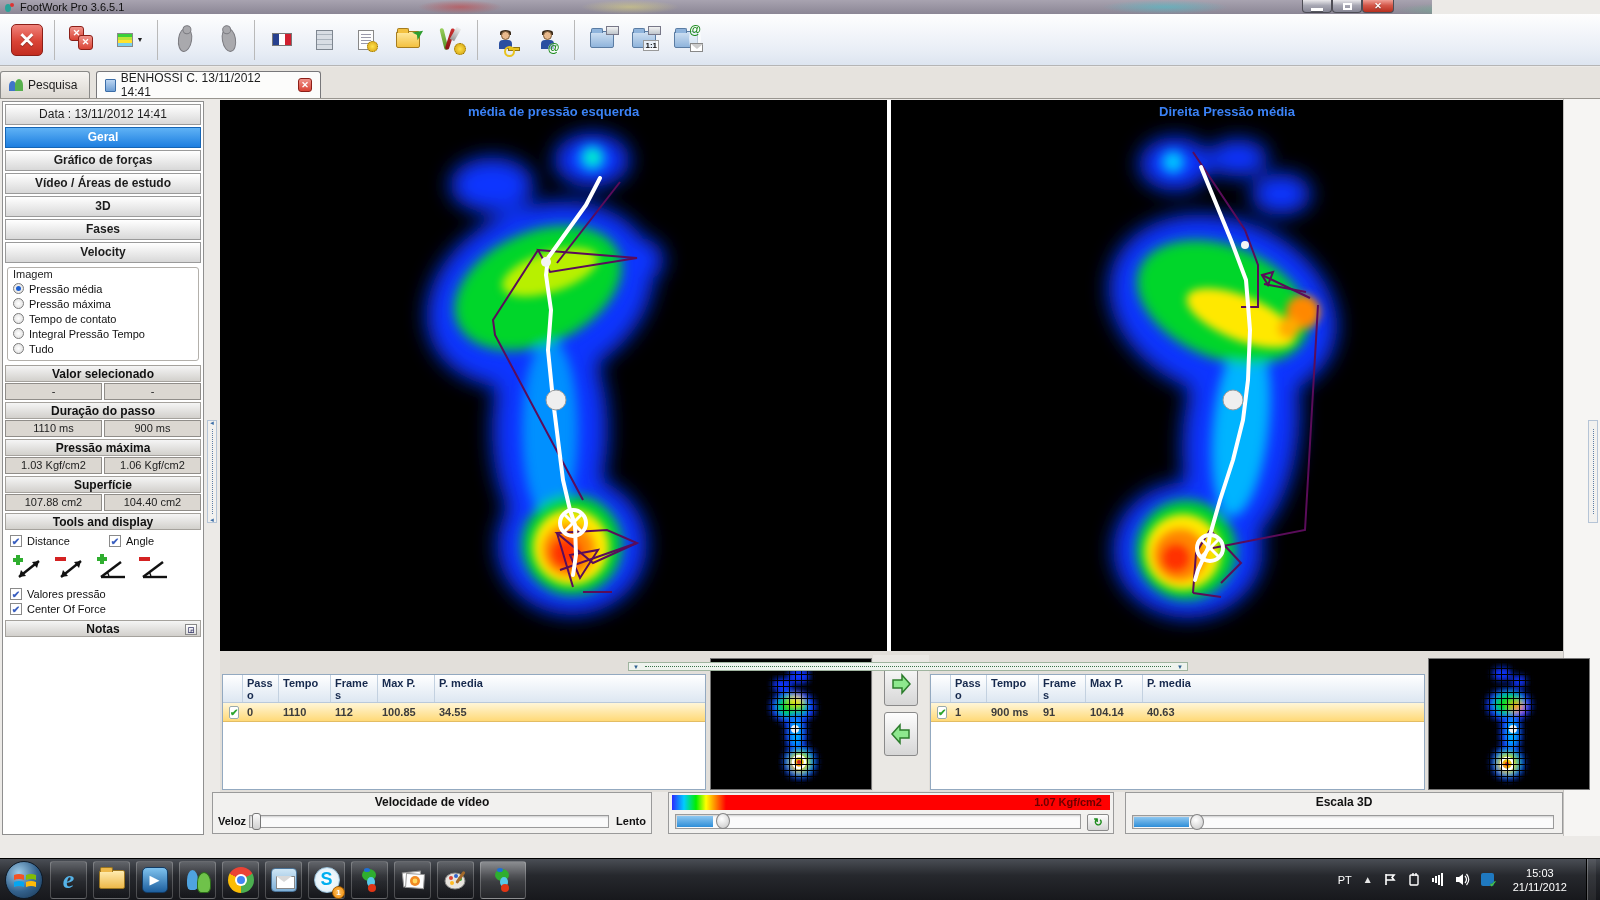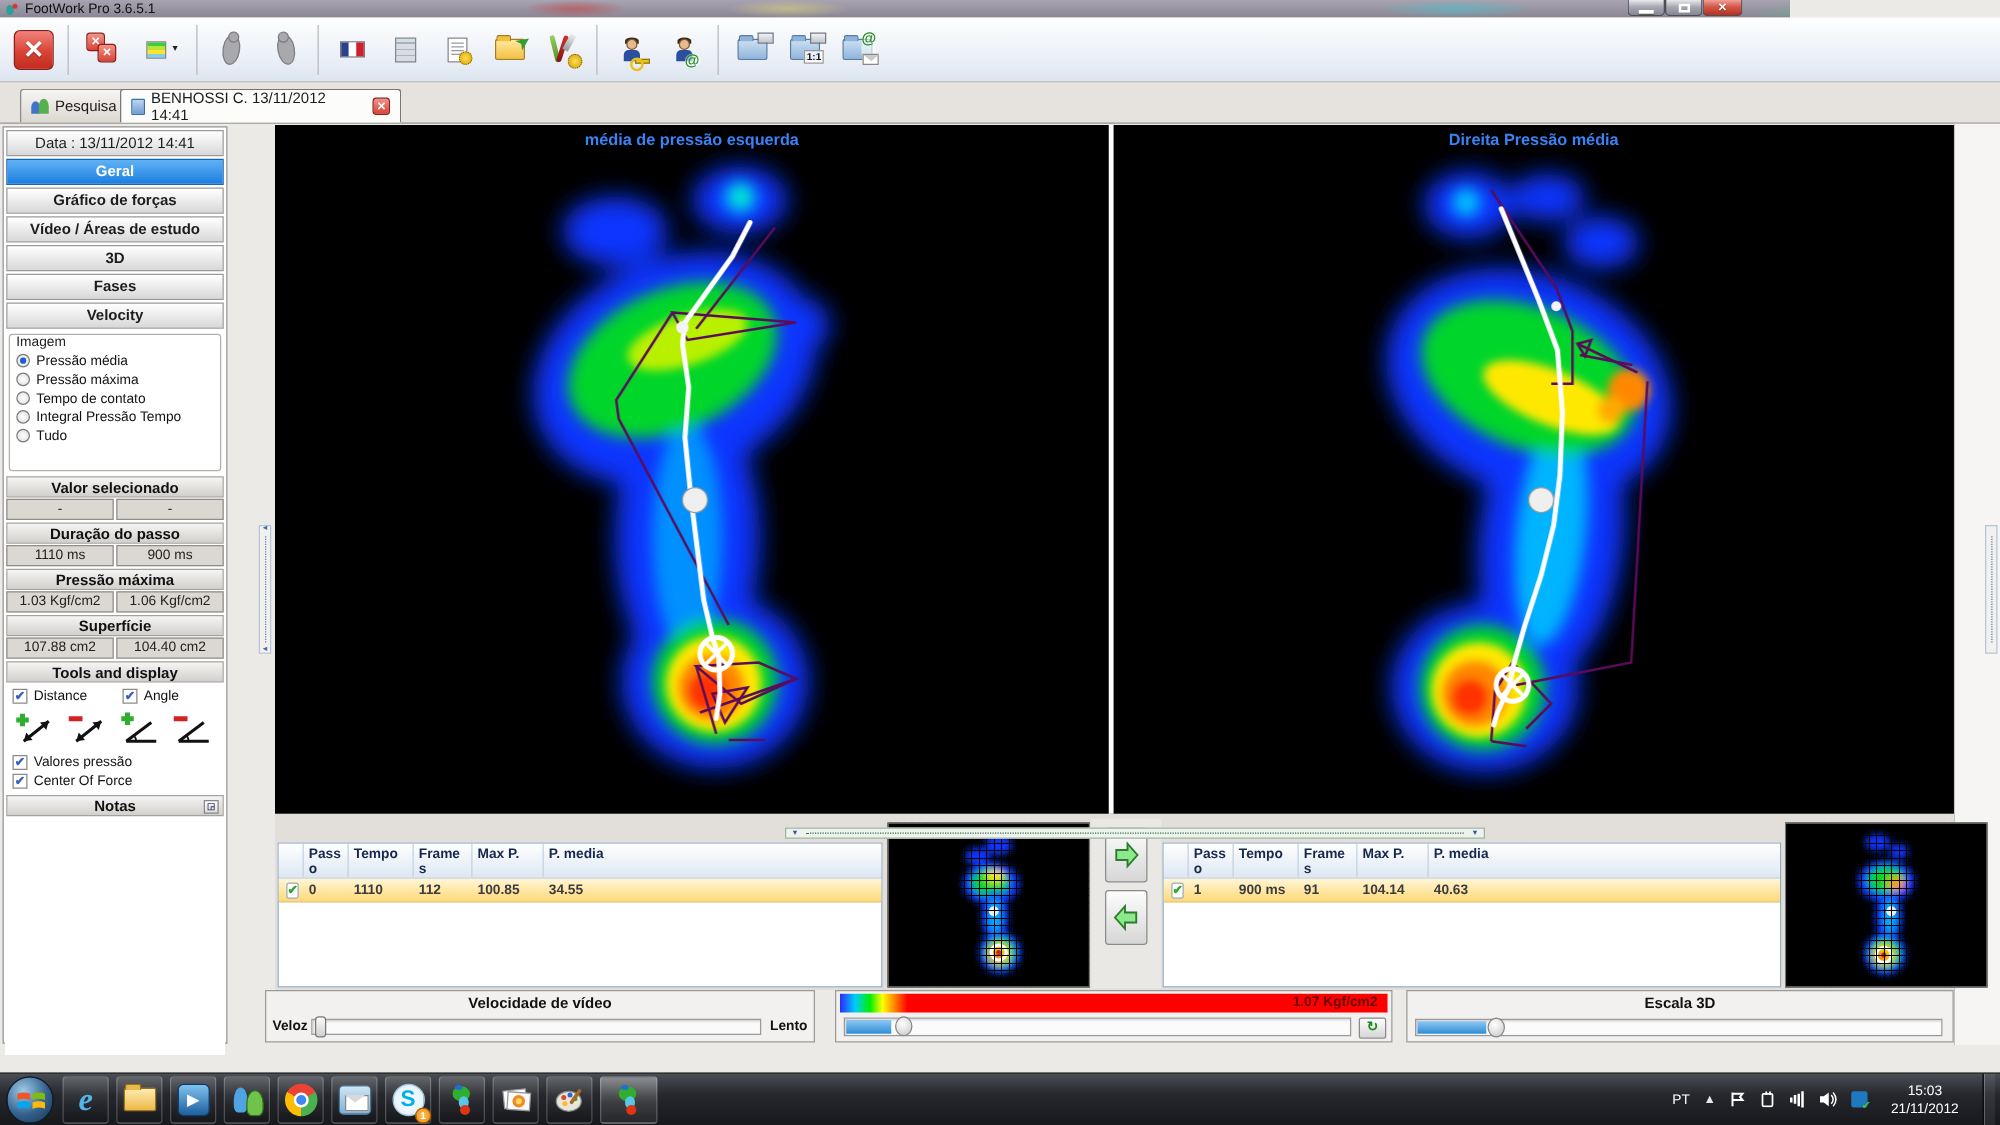--- a/index.html
+++ b/index.html
@@ -72,36 +72,36 @@
   .tools-ic { position:relative; width:26px; height:26px; }
   .tools-ic .h1 { position:absolute; left:11px; top:1px; width:4px; height:22px; background:linear-gradient(#c33,#811); transform:rotate(18deg); border-radius:2px; }
   .tools-ic .h2 { position:absolute; left:5px; top:1px; width:4px; height:22px; background:linear-gradient(#9ad05e,#4e8c1f); transform:rotate(-14deg); border-radius:2px; }
   .tools-ic .h3 { position:absolute; left:16px; top:0px; width:5px; height:14px; background:linear-gradient(#eee,#999); transform:rotate(30deg); }
   .tools-ic .gear { position:absolute; right:-3px; bottom:-2px; width:12px; height:12px; border-radius:50%; background:radial-gradient(#ffe24a,#cf9d10); border:1px dotted #8a6b00; }
 
   
   .tabbar { position:absolute; left:0; top:67px; width:1600px; height:32px; background:#e6e3de; border-bottom:1px solid #98958f; }
   .tab { position:absolute; bottom:0; height:27px; border:1px solid #8a8a88; border-bottom:none; border-radius:3px 3px 0 0;
      display:flex; align-items:center; padding:0 8px; font-size:12px; color:#1c1c1c; }
-  .tab.inactive { left:16px; width:90px; background:linear-gradient(#f7f5f2,#dbd7d1); }
+  .tab.inactive { left:0; width:90px; background:linear-gradient(#f7f5f2,#dbd7d1); }
   .tab.active { left:96px; width:225px; background:#fcfcfb; border-color:#77777a; font-size:12px; }
   .tab .ppl { width:14px; height:12px; position:relative; margin-right:5px; }
   .tab .ppl:before { content:""; position:absolute; left:0; top:2px; width:7px; height:10px; border-radius:50% 50% 0 0; background:#3f74c8; }
   .tab .ppl:after { content:""; position:absolute; left:6px; top:0; width:8px; height:12px; border-radius:50% 50% 0 0; background:#57b04e; }
   .tab .doc { width:11px; height:13px; background:linear-gradient(#bcd6f2,#6f9fd4); border:1px solid #3c6ea8; margin-right:5px; border-radius:1px; }
   .tabclose { margin-left:7px; width:14px; height:14px; border-radius:3px; border:1px solid #8c1f18;
      background:linear-gradient(#f0938b,#d94335); color:#fff; font-size:9px; font-weight:bold; display:flex; align-items:center; justify-content:center; }
 
   
-  .sidebar { position:absolute; left:2px; top:101px; width:180px; height:734px; background:#fff; border:1px solid #8f8f8f; padding:1px; font-size:12px; }
+  .sidebar { position:absolute; left:2px; top:101px; width:202px; height:734px; background:#fff; border:1px solid #8f8f8f; padding:1px; font-size:12px; }
   .sbtn { height:21px; margin:1px 1px 2px 1px; border:1px solid #9a9a9a; text-align:center; line-height:19px; font-weight:bold; color:#1d1d1d;
      background:linear-gradient(#ffffff,#d8d8d8); }
   .sbtn.date { font-weight:normal; }
   .sbtn.active { background:linear-gradient(#5fb2f5,#1d7ee0); color:#fff; border-color:#1565b5; }
-  .groupbox { margin:4px 3px 4px 3px; border:1px solid #b3b0ab; border-radius:3px; padding:1px 5px 20px 5px; }
+  .groupbox { margin:4px 3px 4px 3px; border:1px solid #b3b0ab; border-radius:3px; padding:1px 5px 4px 5px; }
   .groupbox .legend { font-size:11px; color:#222; margin-top:-1px; margin-bottom:1px; }
   .radio-row { display:flex; align-items:center; height:15px; font-size:11px; color:#111; }
   .radio { width:11px; height:11px; border-radius:50%; border:1px solid #7b7b7b; background:radial-gradient(#fff,#dcdcdc); margin-right:5px; position:relative; }
   .radio.on:after { content:""; position:absolute; left:2px; top:2px; width:5px; height:5px; border-radius:50%; background:#1d5fd0; }
   .secthead { height:17px; margin:2px 1px 1px 1px; text-align:center; font-weight:bold; font-size:12px; line-height:16px; color:#111;
      background:linear-gradient(#f5f5f5,#d2d0cc); border:1px solid #a5a29d; }
   .valrow { display:flex; gap:2px; margin:1px 1px 2px 1px; }
   .valbox { flex:1; height:17px; background:#dbd7d1; border:1px solid #908d89; font-size:11px; text-align:center; line-height:15px; color:#222; }
   .cbrow { display:flex; align-items:center; height:15px; font-size:11px; color:#111; margin-left:6px; }
   .cbox { width:12px; height:12px; background:#fff; border:1px solid #8a8a8a; margin-right:5px; font-size:10px; line-height:11px; text-align:center; color:#3a5fc0; font-weight:bold; }

